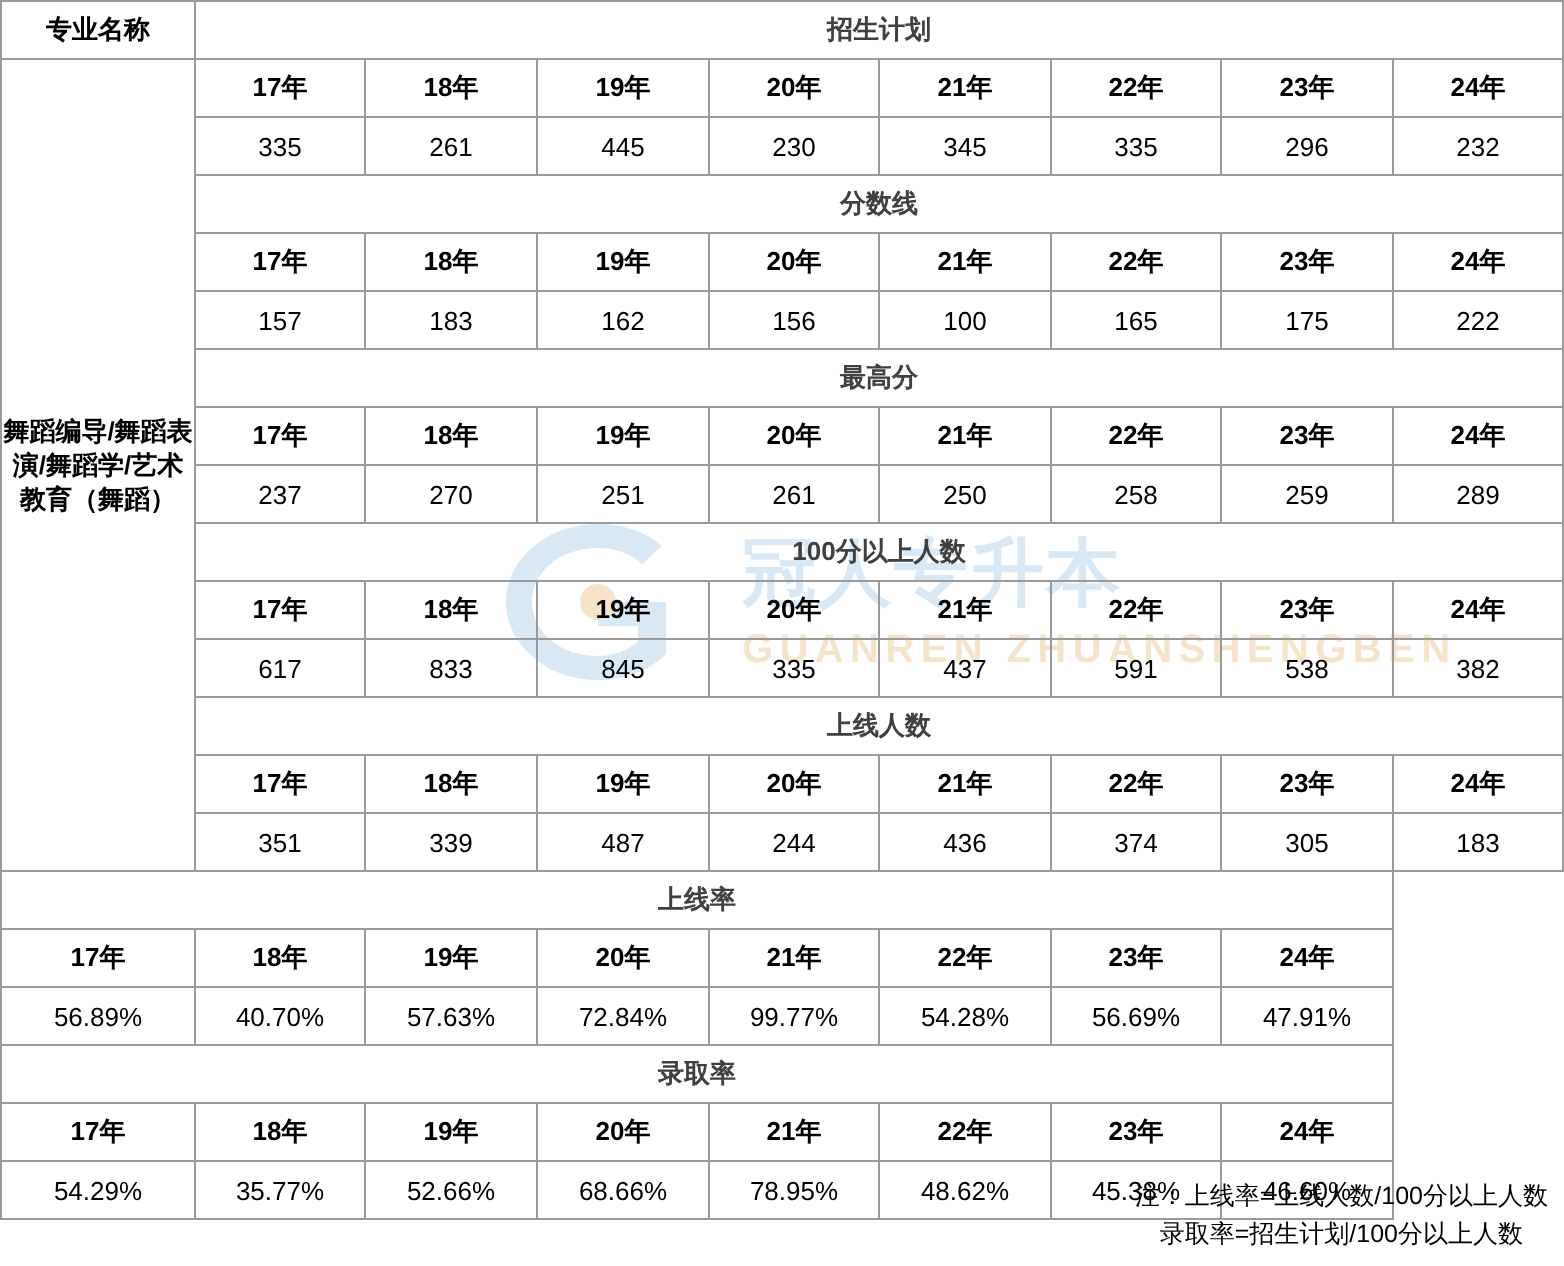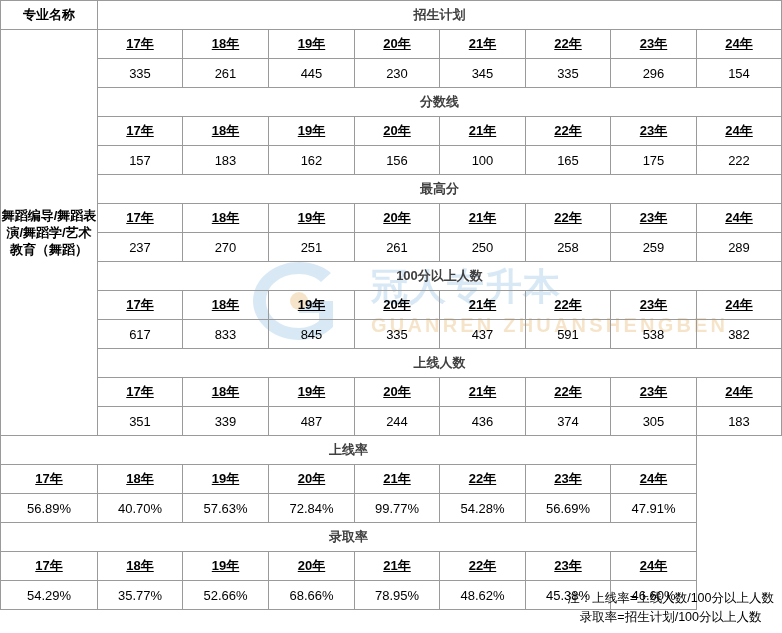--- a/index.html
+++ b/index.html
@@ -51,21 +51,20 @@
   }
   td.section {
     background: #f6c28b;
     font-weight: bold;
     color: #404040;
     height: 26px;
   }
   td.yr {
     font-weight: bold;
     height: 27px;
-    text-decoration: underline;
   }
   td.val {
     height: 27px;
   }
   .watermark {
     position: absolute;
     left: 0;
     top: 16px;
     width: 782px;
     height: 633px;
@@ -163,21 +162,21 @@
         <td class="yr">24年</td>
       </tr>
       <tr>
         <td class="val">335</td>
         <td class="val">261</td>
         <td class="val">445</td>
         <td class="val">230</td>
         <td class="val">345</td>
         <td class="val">335</td>
         <td class="val">296</td>
-        <td class="val">154</td>
+        <td class="val">232</td>
       </tr>
 
       <tr>
         <td class="section" colspan="8">分数线</td>
       </tr>
       <tr>
         <td class="yr">17年</td>
         <td class="yr">18年</td>
         <td class="yr">19年</td>
         <td class="yr">20年</td>

